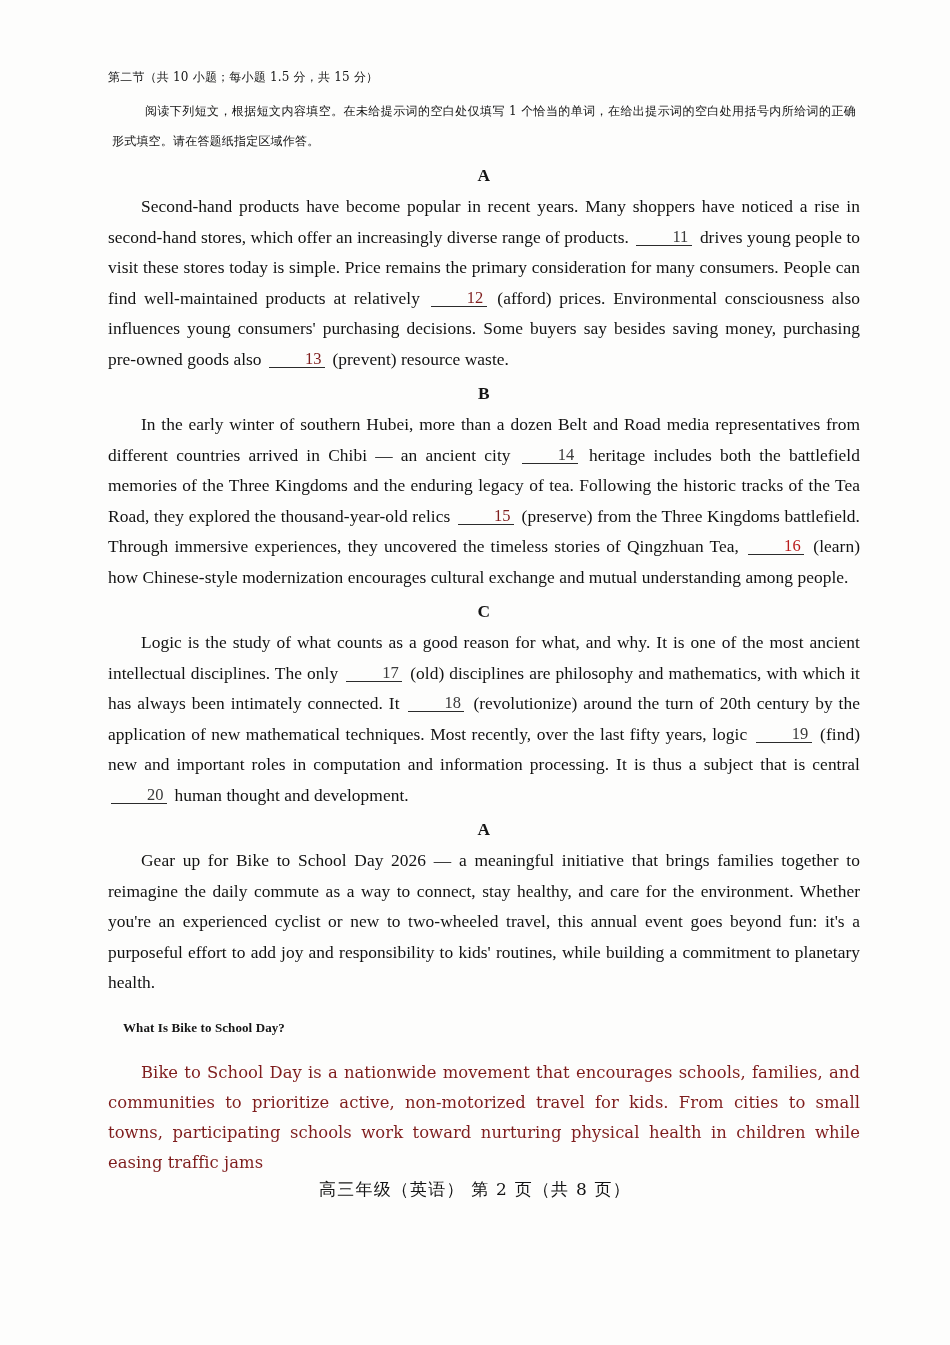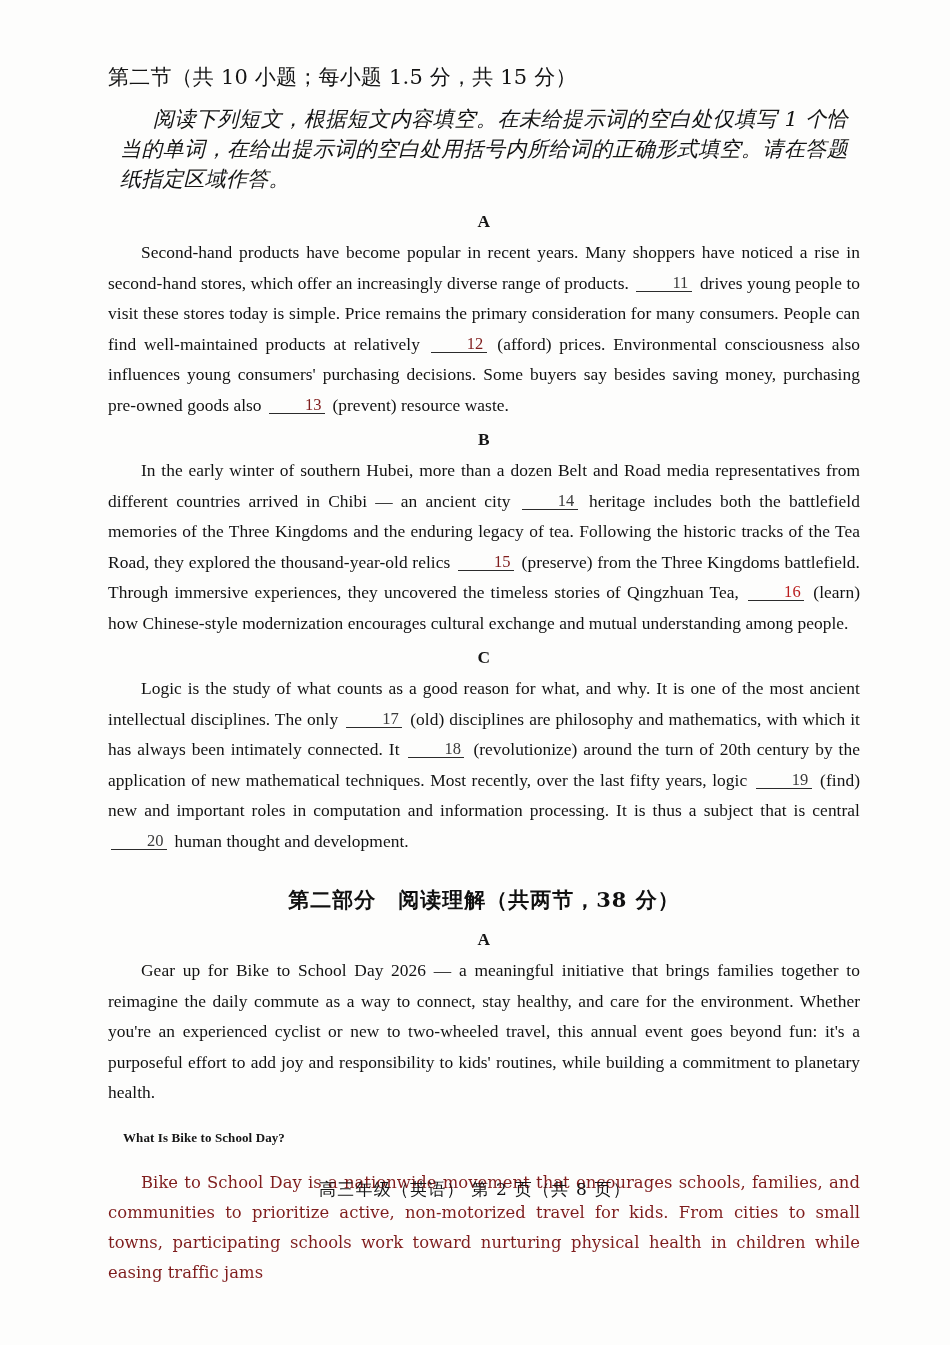--- a/index.html
+++ b/index.html
@@ -23,35 +23,34 @@
   }
   .content {
     position: absolute;
     left: 108px;
     top: 62px;
     width: 752px;
   }
   
   .cn {
     font-family: "DejaVu Serif", "Liberation Serif", serif;
-    font-size: 21px;
+    font-size: 12px;
     line-height: 30px;
     letter-spacing: 0.2px;
     color: #141414;
   }
   .cn-head {
     margin: 0 0 2px 0;
     text-align: left;
   }
   .cn-body {
-    margin: 12px;
+    margin: 4px;
     text-align: justify;
     text-align-last: left;
     text-indent: 33px;
-    font-style: italic;
   }
   
   .en {
     font-size: 17.4px;
     line-height: 30.5px;
     text-align: justify;
     text-align-last: left;
     margin: 0;
     color: #121212;
     letter-spacing: 0.05px;
@@ -130,21 +129,20 @@
 
     <div class="section-letter">A</div>
     <p class="en indent"><span>Second-hand products have become popular in recent years. Many shoppers have noticed a rise in second-hand stores, which offer an increasingly diverse range of products.</span> <span class="blank">11</span> <span>drives young people to visit these stores today is simple. Price remains the primary consideration for many consumers. People can find well-maintained products at relatively</span> <span class="blank faint">12</span> <span>(afford) prices. Environmental consciousness also influences young consumers' purchasing decisions. Some buyers say besides saving money, purchasing pre-owned goods also</span> <span class="blank faint">13</span> <span>(prevent) resource waste.</span></p>
 
     <div class="section-letter">B</div>
     <p class="en indent"><span>In the early winter of southern Hubei, more than a dozen Belt and Road media representatives from different countries arrived in Chibi — an ancient city</span> <span class="blank">14</span> <span>heritage includes both the battlefield memories of the Three Kingdoms and the enduring legacy of tea. Following the historic tracks of the Tea Road, they explored the thousand-year-old relics</span> <span class="blank faint">15</span> <span>(preserve) from the Three Kingdoms battlefield. Through immersive experiences, they uncovered the timeless stories of Qingzhuan Tea,</span> <span class="blank vfaint">16</span> <span>(learn) how Chinese-style modernization encourages cultural exchange and mutual understanding among people.</span></p>
 
     <div class="section-letter">C</div>
     <p class="en indent"><span>Logic is the study of what counts as a good reason for what, and why. It is one of the most ancient intellectual disciplines. The only</span> <span class="blank">17</span> <span>(old) disciplines are philosophy and mathematics, with which it has always been intimately connected. It</span> <span class="blank">18</span> <span>(revolutionize) around the turn of 20th century by the application of new mathematical techniques. Most recently, over the last fifty years, logic</span> <span class="blank">19</span> <span>(find) new and important roles in computation and information processing. It is thus a subject that is central</span> <span class="blank">20</span> <span>human thought and development.</span></p>
 
-    <div class="part-heading">第二部分　阅读理解（共两节，38 分）</div>
 
 
     <div class="section-letter">A</div>
     <p class="en indent">Gear up for Bike to School Day 2026 — a meaningful initiative that brings families together to reimagine the daily commute as a way to connect, stay healthy, and care for the environment. Whether you're an experienced cyclist or new to two-wheeled travel, this annual event goes beyond fun: it's a purposeful effort to add joy and responsibility to kids' routines, while building a commitment to planetary health.</p>
     <div class="sub-bold">What Is Bike to School Day?</div>
     <p class="en alt indent">Bike to School Day is a nationwide movement that encourages schools, families, and communities to prioritize active, non-motorized travel for kids. From cities to small towns, participating schools work toward nurturing physical health in children while easing traffic jams</p>
 
   </div>
 
   <div class="footer">高三年级（英语）  第 2 页（共 8 页）</div>

